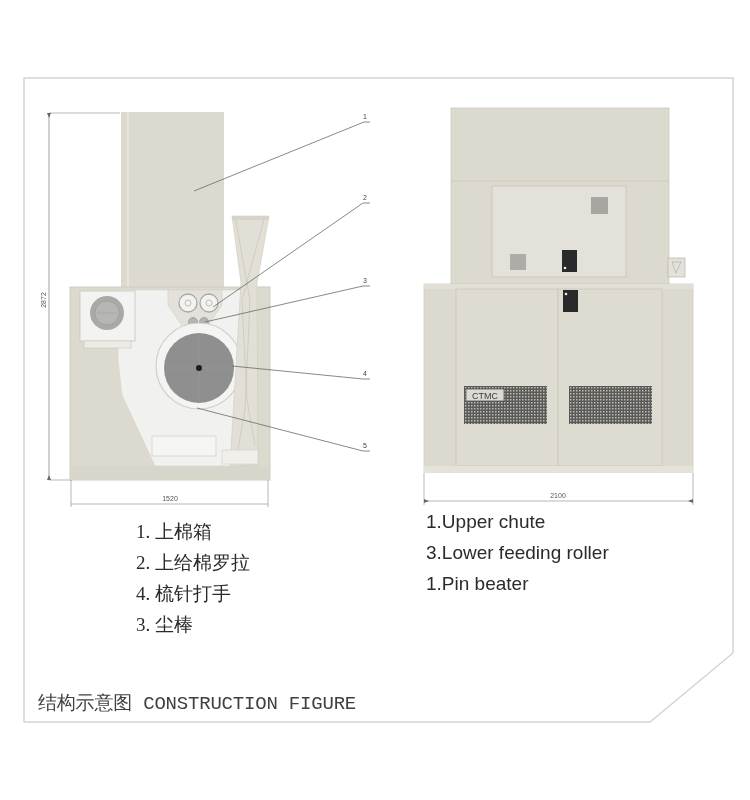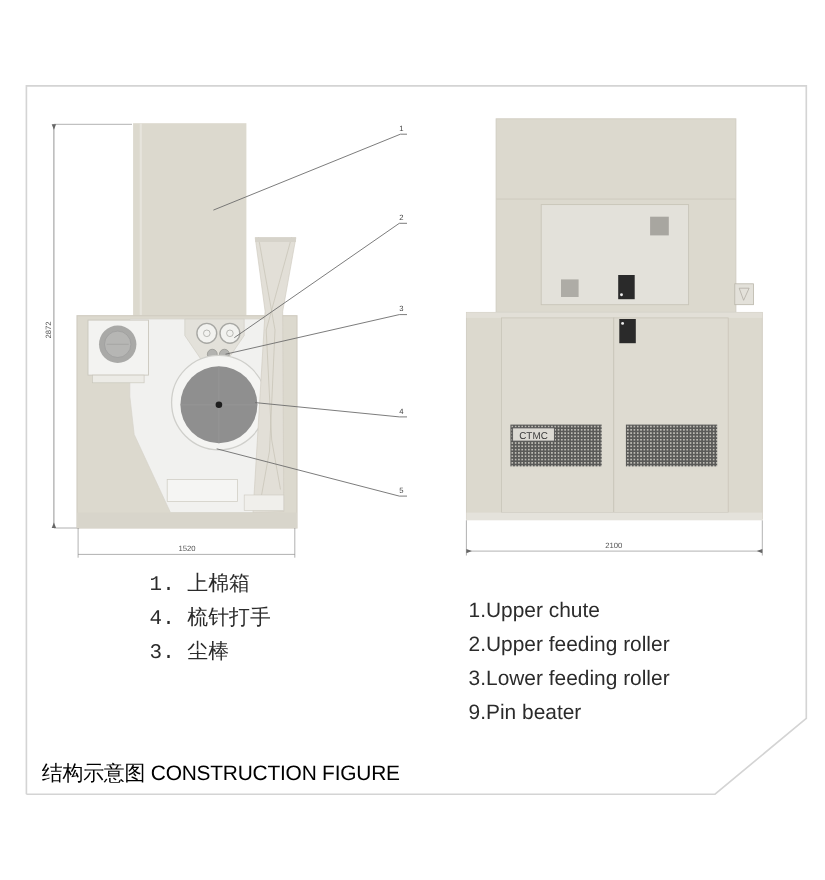--- a/index.html
+++ b/index.html
@@ -1,25 +1,25 @@
 <!DOCTYPE html>
 <html><head>
 <meta charset="utf-8">
 <style>
   html, body { margin:0; padding:0; background:#ffffff; }
   body { width:750px; height:800px; position:relative; overflow:hidden;
          font-family: "Liberation Sans", "DejaVu Sans", sans-serif; color:#2a2a2a; }
   .frame { position:absolute; left:0; top:0; width:750px; height:800px; }
   .drawing { position:absolute; left:0; top:0; width:750px; height:800px; }
   .legend { position:absolute; font-size:19px; line-height:31px; color:#2b2b2b; }
-  .legend-cn { left:136px; top:516px; font-family:Liberation Mono, monospace; }
-  .legend-en { left:426px; top:540px; }
+  .legend-cn { left:136px; top:516px; font-family:Liberation Serif, serif; }
+  .legend-en { left:426px; top:506px; }
   .legend div { white-space:nowrap; }
-  .caption { position:absolute; left:38px; top:690px; font-size:19px; color:#000000;
-             font-family:Liberation Sans, sans-serif; white-space:nowrap; letter-spacing:-0.2px; }
+  .caption { position:absolute; left:38px; top:690px; font-size:19px; color:#404040;
+             font-family:Liberation Mono, monospace; white-space:nowrap; letter-spacing:-0.2px; }
   .dim-text { font-family:"Liberation Sans", sans-serif; font-size:7px; fill:#555; }
   .callout-num { font-family:"Liberation Sans", sans-serif; font-size:7px; fill:#444; }
 </style>
 </head>
 <body>
 
 <svg class="frame" viewBox="0 0 750 800">
   <polyline points="24,722 24,78 733,78 733,653 650,722 24,722" fill="none" stroke="#d4d4d4" stroke-width="1.5"></polyline>
 </svg>
 
@@ -146,23 +146,23 @@
       <line x1="424" y1="501" x2="693" y2="501" stroke="#888" stroke-width="0.6"></line>
       <polygon points="424,499 424,503 429,501" fill="#666"></polygon>
       <polygon points="693,499 693,503 688,501" fill="#666"></polygon>
       <text class="dim-text" x="558" y="498" text-anchor="middle">2100</text>
     </g>
   </g>
 </svg>
 
 <div class="legend legend-cn">
   <div>1. 上棉箱</div>
+  <div>2. 上给棉罗拉</div>
   <div>4. 梳针打手</div>
   <div>3. 尘棒</div>
 </div>
 <div class="legend legend-en">
   <div>1.Upper chute</div>
-  <div>2.Upper feeding roller</div>
   <div>3.Lower feeding roller</div>
-  <div>9.Pin beater</div>
+  <div>1.Pin beater</div>
 </div>
 
 <div class="caption">结构示意图 CONSTRUCTION FIGURE</div>
 
 </body></html>

